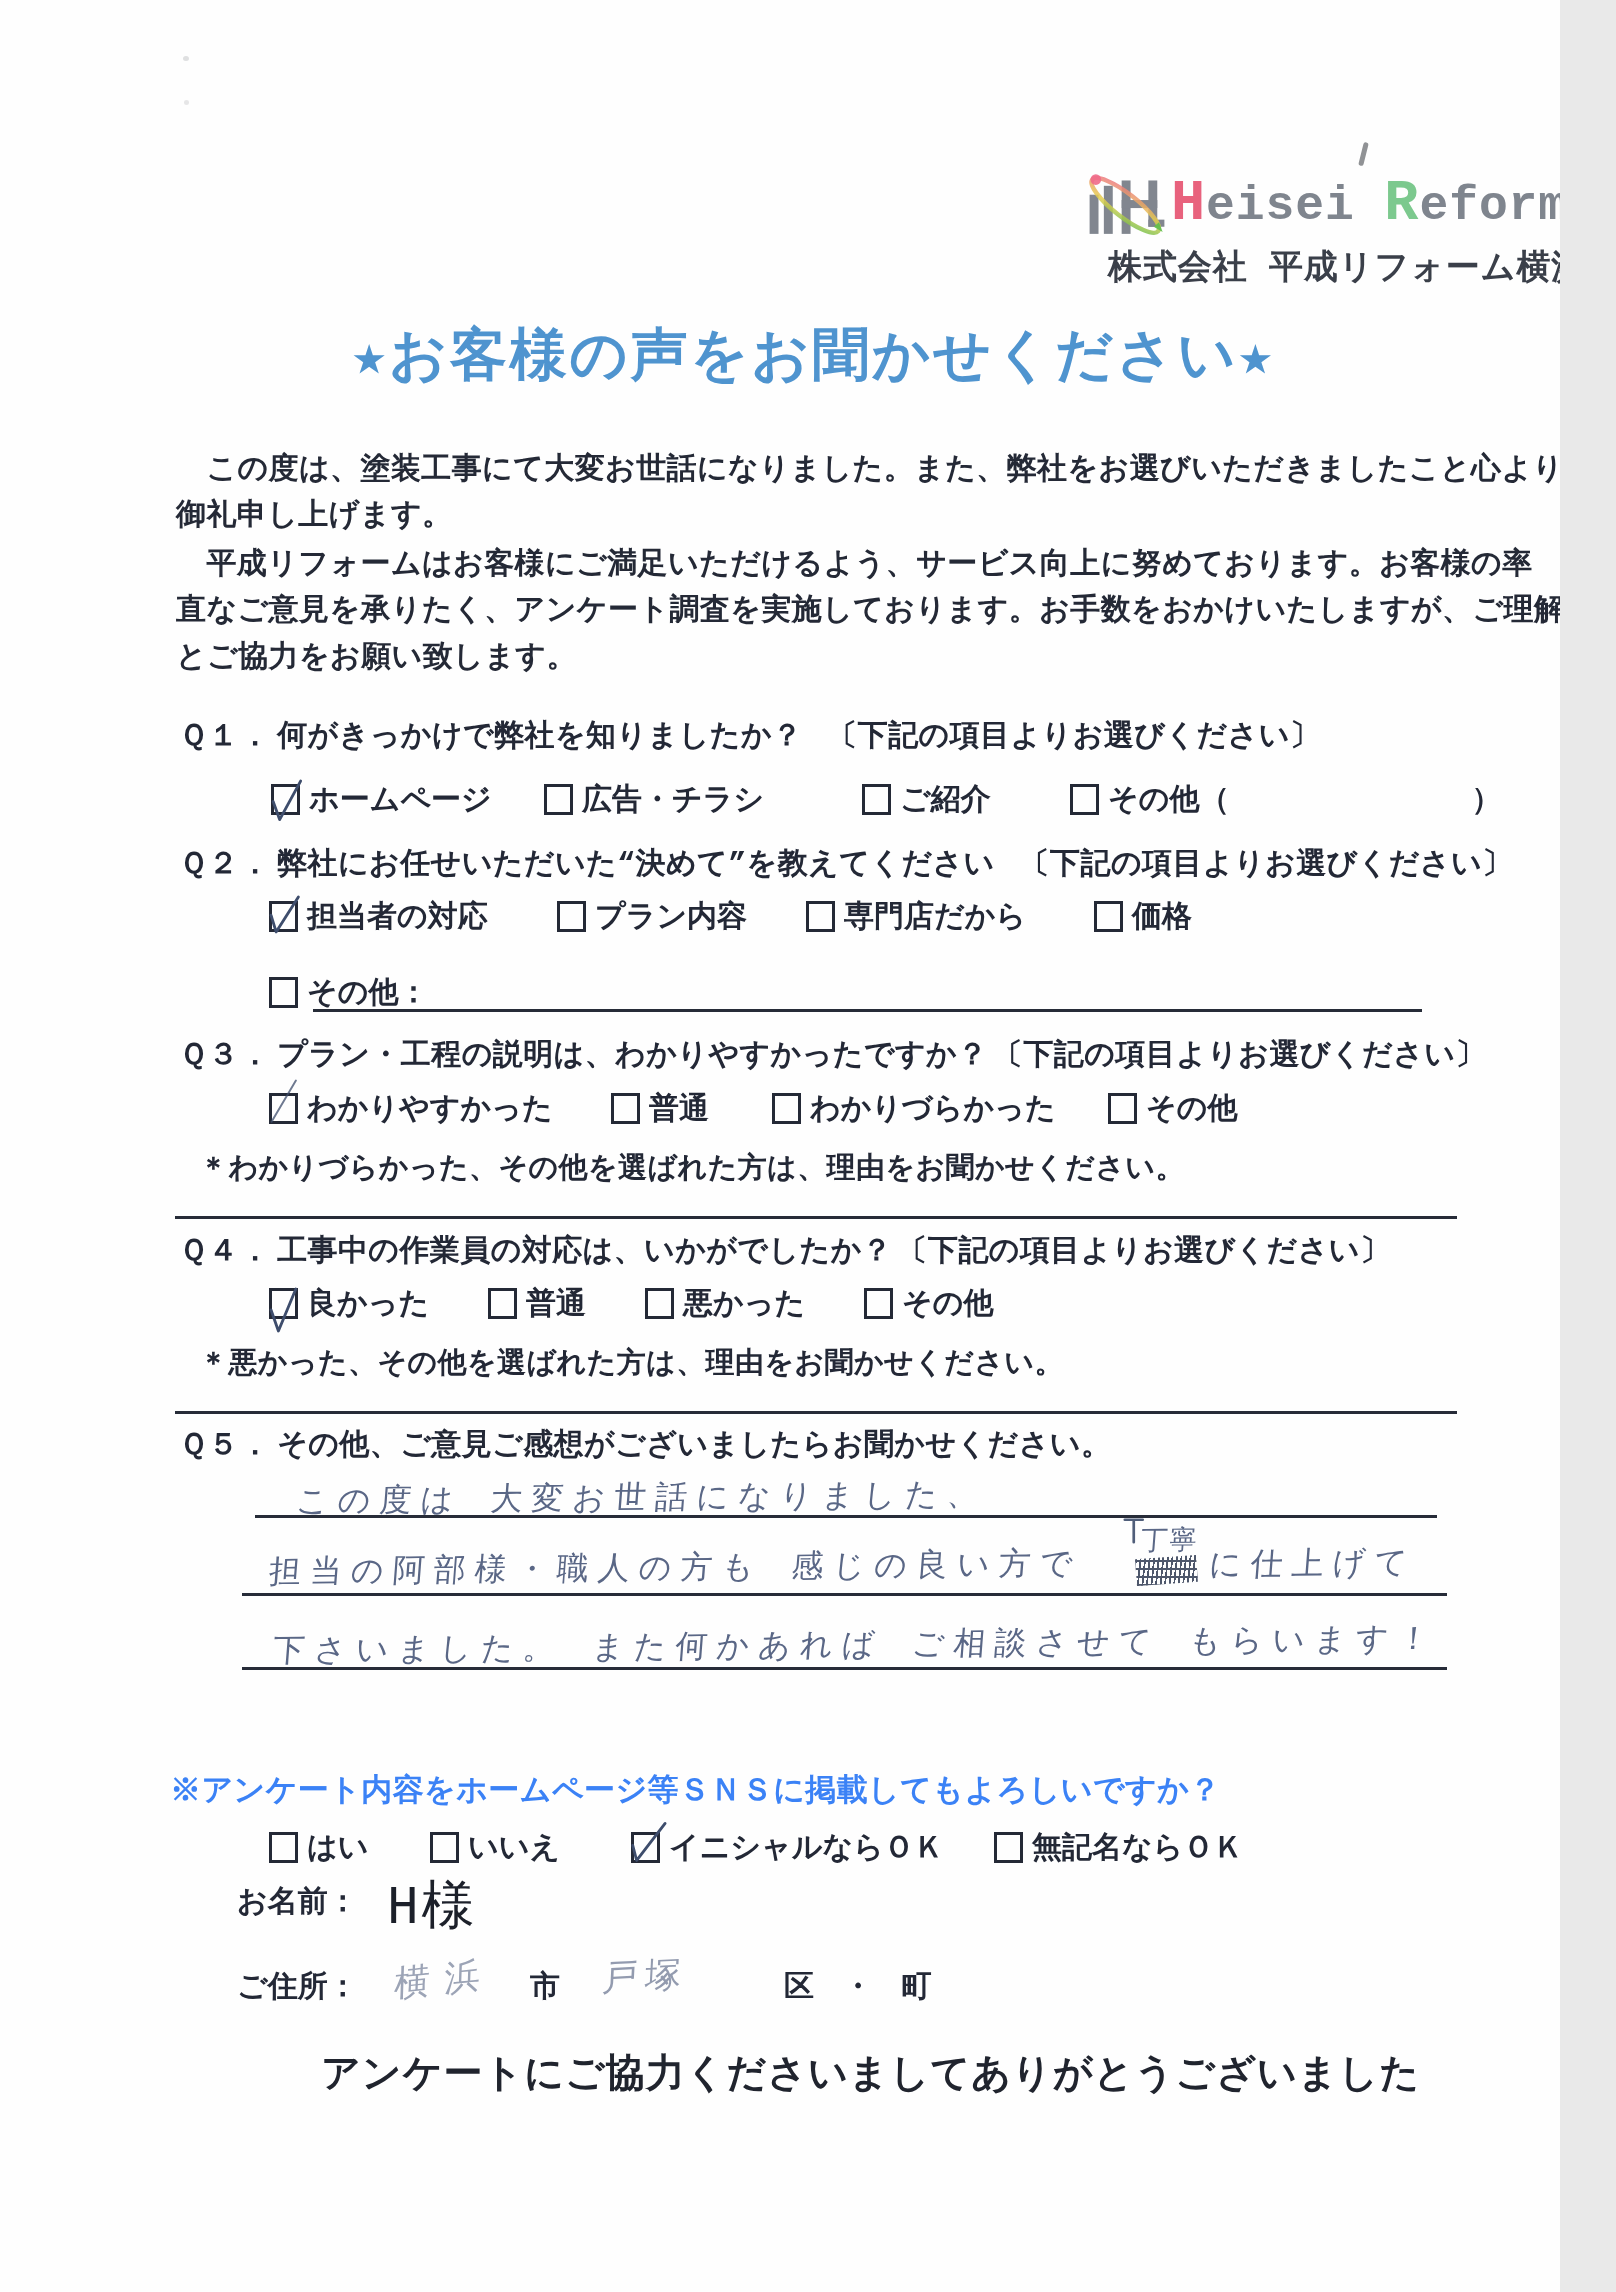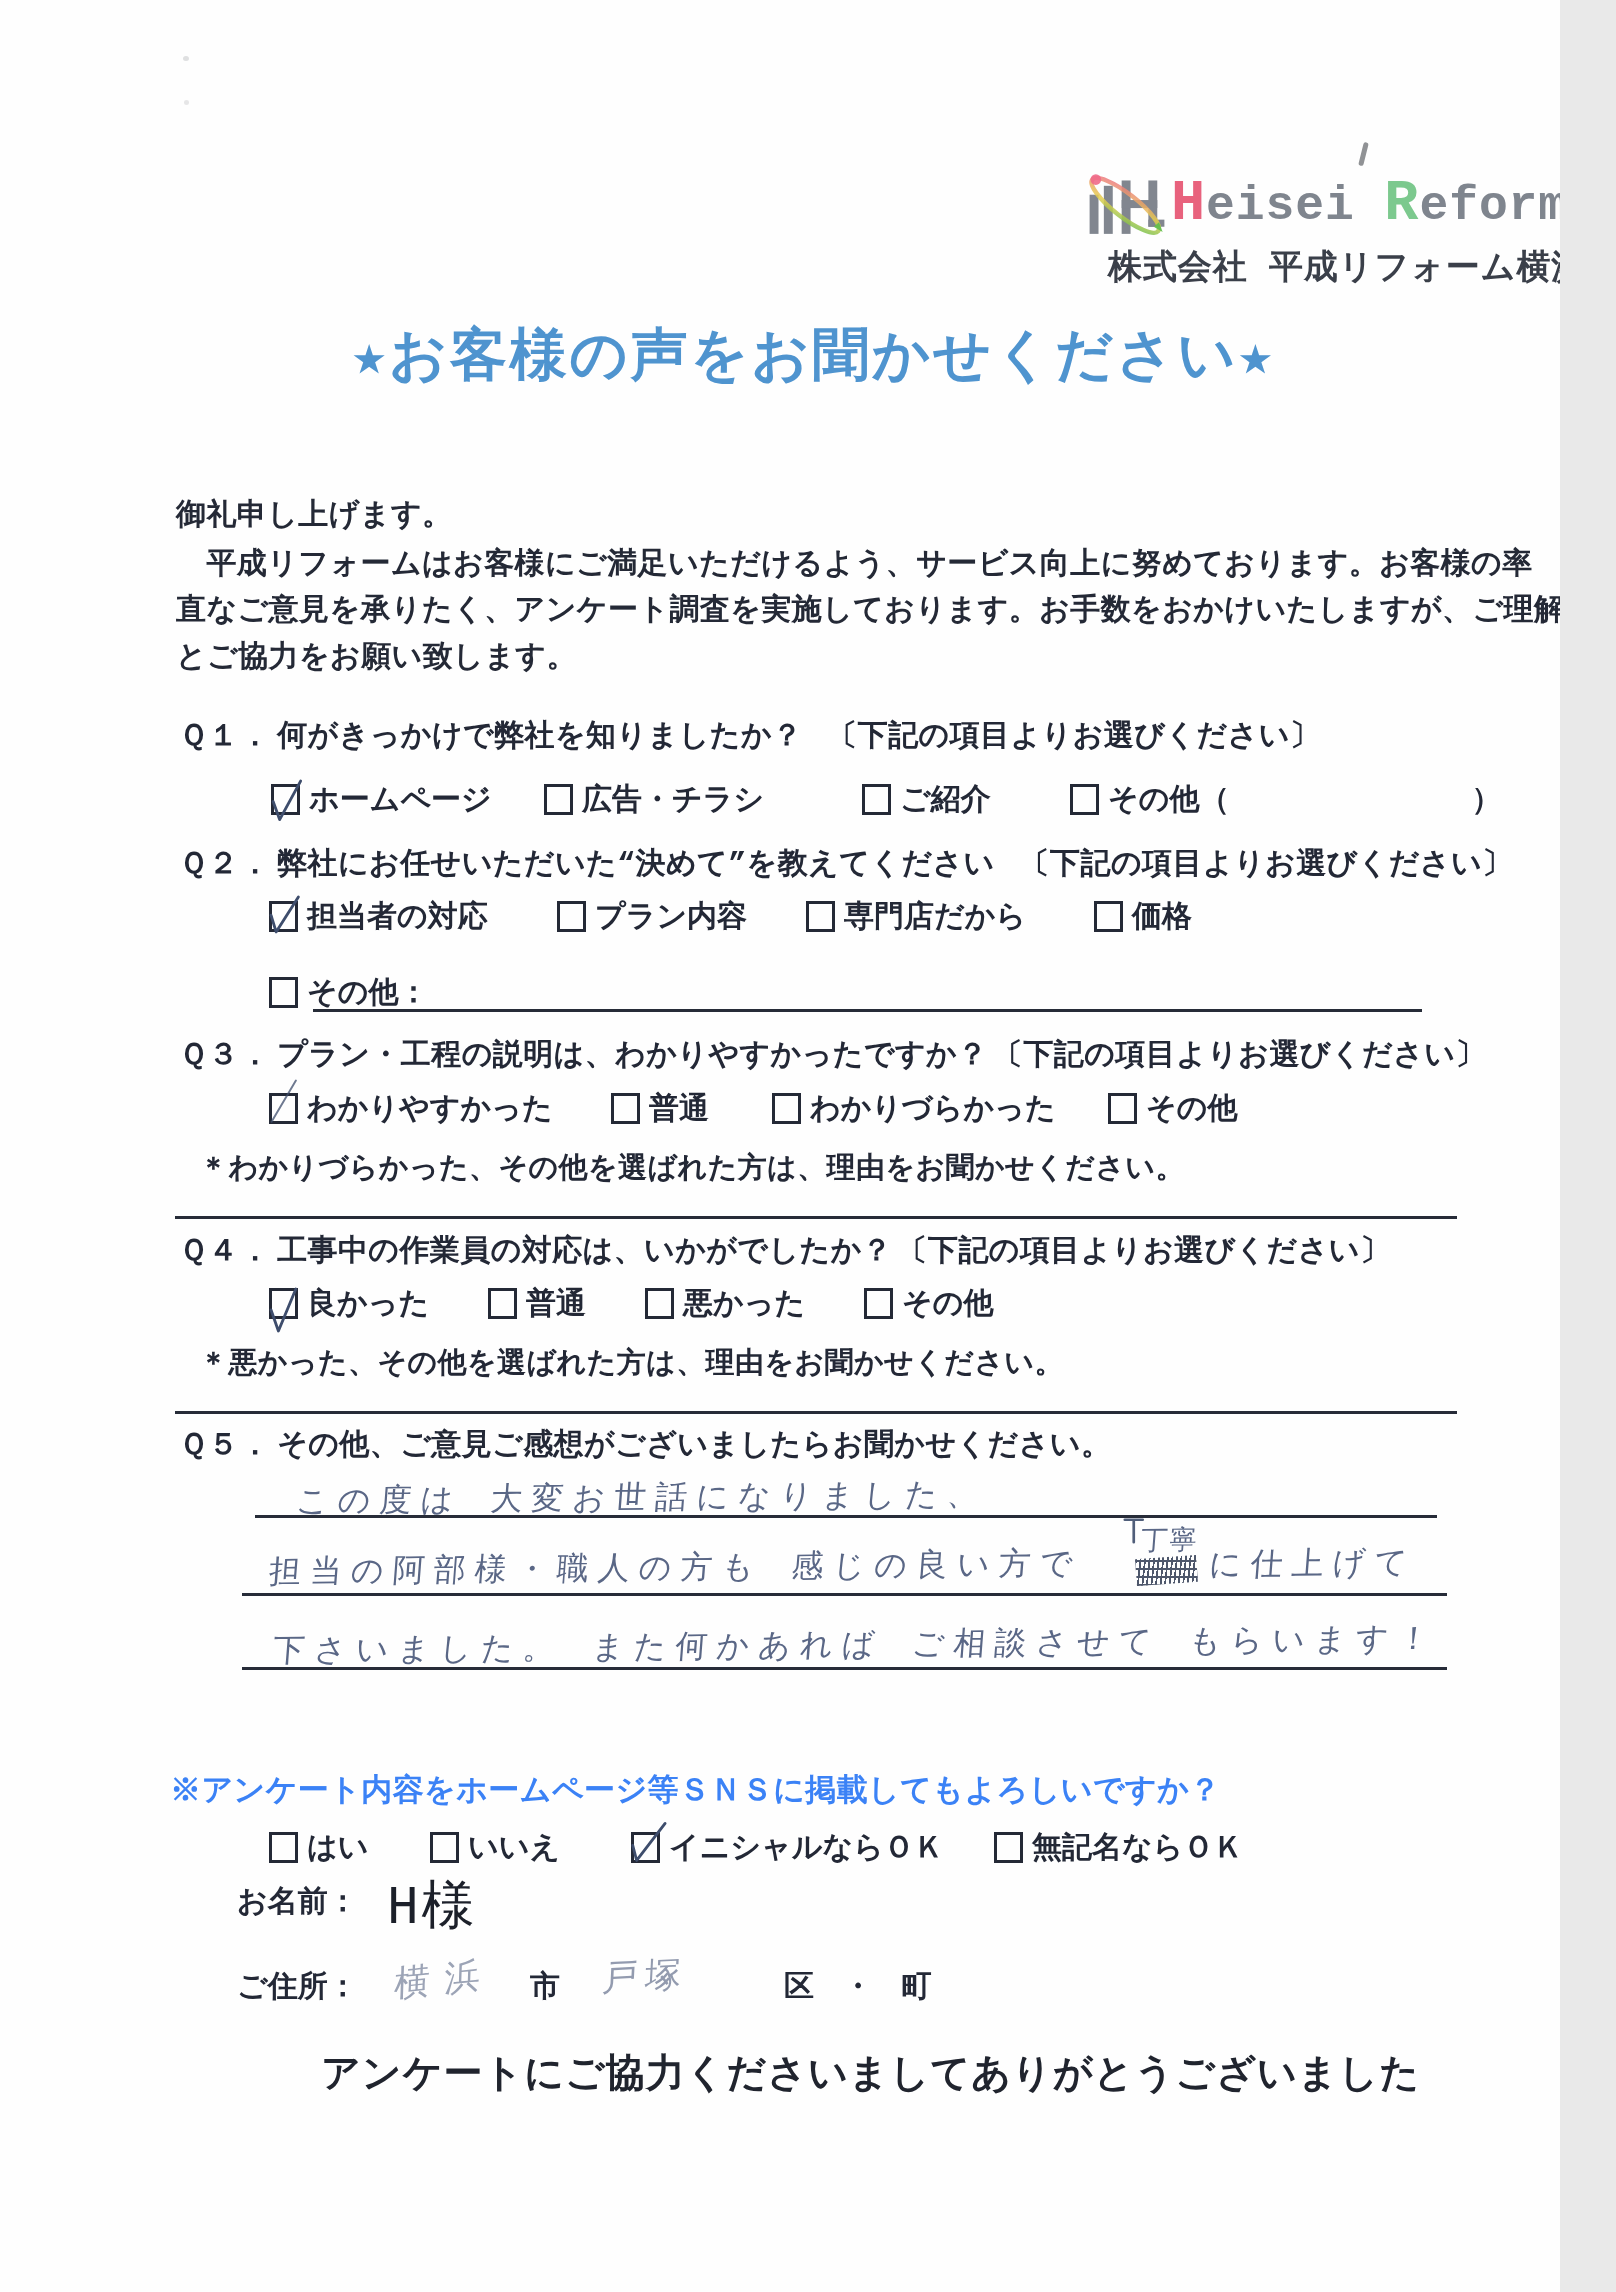--- a/index.html
+++ b/index.html
@@ -91,20 +91,21 @@
     </g>
     <ellipse cx="46" cy="42" rx="47" ry="13" fill="none" stroke="url(#swoosh)" stroke-width="5" transform="rotate(38 46 42)" opacity="0.85"></ellipse>
     <circle cx="13" cy="13" r="6" fill="#ef6a8a" opacity="0.9"></circle>
     <path d="M78 66 l10 6 l-4 -11 z" fill="#63bf4e" opacity="0.95"></path>
   </svg>
   <div class="brand"><span class="cap cap-h">H</span><span>eisei</span> <span class="cap cap-r">R</span><span>eform</span></div>
   <div class="company">株式会社 平成リフォーム横浜</div>
 
   <div class="title">★お客様の声をお聞かせください★</div>
 
+  <div class="intro-line" style="top:448px">　この度は、塗装工事にて大変お世話になりました。また、弊社をお選びいただきましたこと心より</div>
   <div class="intro-line" style="top:494px">御礼申し上げます。</div>
   <div class="intro-line" style="top:543px">　平成リフォームはお客様にご満足いただけるよう、サービス向上に努めております。お客様の率</div>
   <div class="intro-line" style="top:589px">直なご意見を承りたく、アンケート調査を実施しております。お手数をおかけいたしますが、ご理解</div>
   <div class="intro-line" style="top:636px">とご協力をお願い致します。</div>
 
   <div class="qheader" style="top:715px"><span class="qno">Ｑ１．</span><span>何がきっかけで弊社を知りましたか？</span><span class="hint">〔下記の項目よりお選びください〕</span></div>
   <div class="opt" style="left:271px;top:779px">
     <span class="cb">
         <svg class="check c-q1" viewBox="0 0 46 60">
           <path d="M8 30 L16 50 L38 6"></path>

